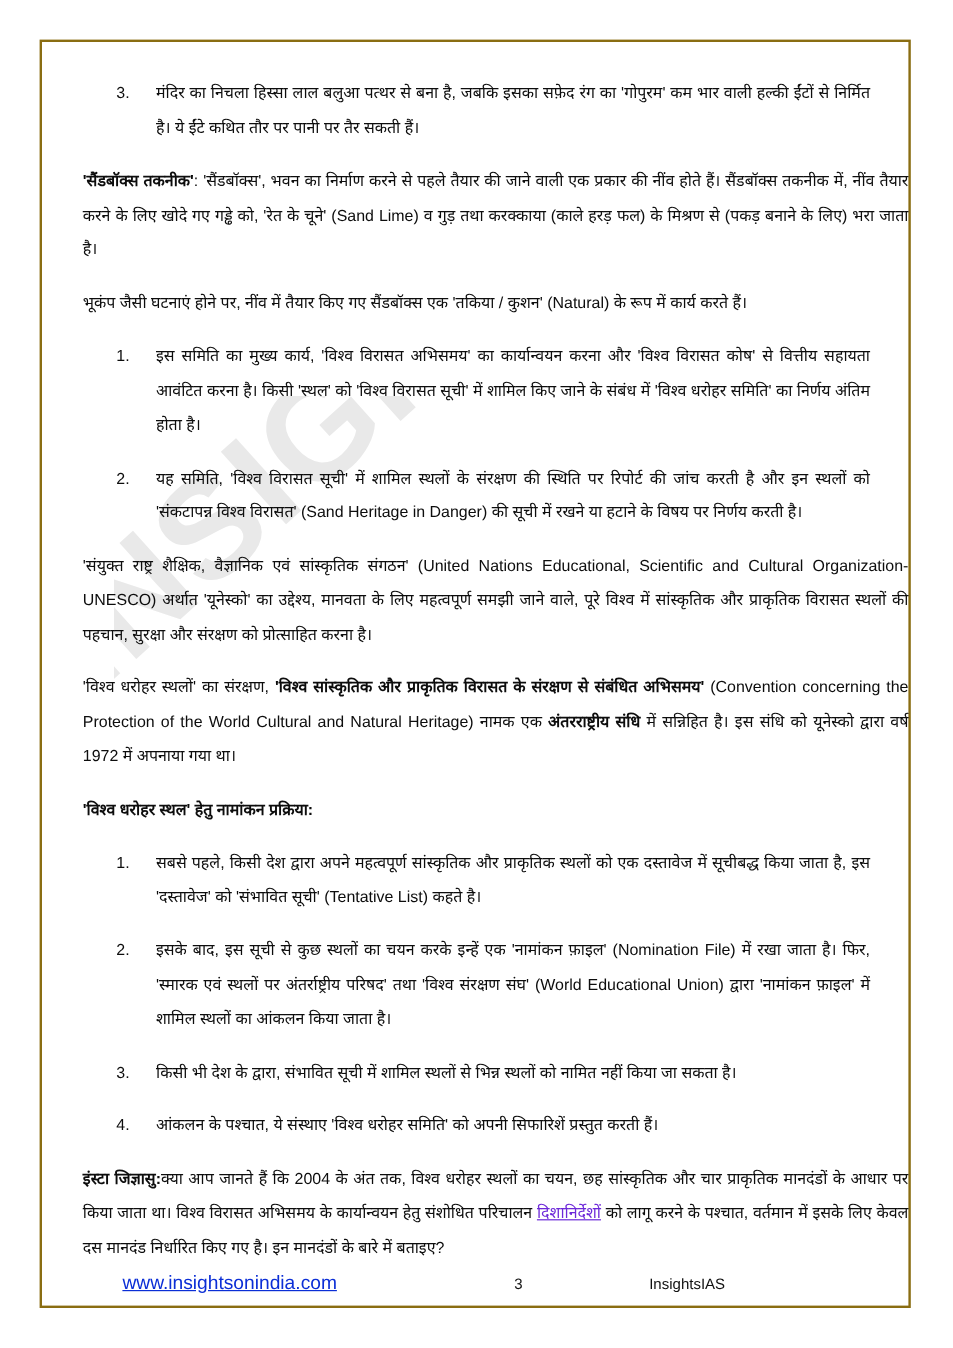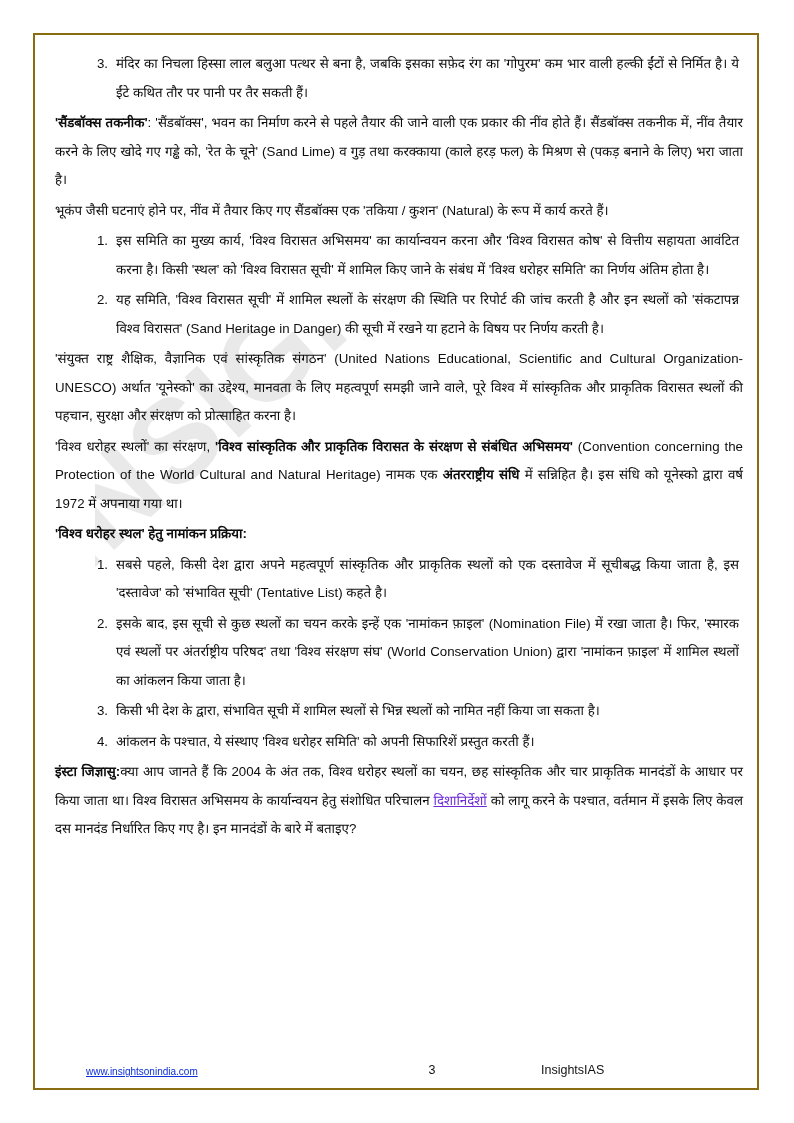--- a/index.html
+++ b/index.html
@@ -72,21 +72,21 @@
   }
 
   
   .para, .li-text, .heading {
     font-family: "Liberation Sans", "DejaVu Sans", sans-serif;
     font-size: 13.3px;
     line-height: 28.5px;
     color: #0d0d0d;
     text-align: justify;
     text-justify: inter-word;
-    margin: 2px;
+    margin: 16px;
   }
 
   .para {
     width: 688px;
   }
 
   .heading {
     font-weight: bold;
     text-align: left;
   }
@@ -139,22 +139,23 @@
     z-index: 2;
   }
   .footer-left {
     width: 290px;
     padding-left: 33px;
     box-sizing: border-box;
   }
   .footer-left a {
     color: #0b2ed6;
     text-decoration: underline;
-    font-size: 10px;
-    font-family: "Liberation Sans", "DejaVu Sans", sans-serif;
+    font-size: 16px;
+    font-family: "Liberation Sans", "DejaVu Sans", sans-serif;
+    margin-left: 16px;
   }
   .footer-center {
     flex: 1;
     text-align: center;
     font-size: 12.5px;
     color: #111;
   }
   .footer-right {
     width: 220px;
     text-align: left;
@@ -208,21 +209,21 @@
 
     <p class="heading">'विश्व धरोहर स्थल' हेतु नामांकन प्रक्रिया:</p>
 
     <ol class="num-list">
       <li>
         <span class="marker">1.</span>
         <span class="li-text">सबसे पहले, किसी देश द्वारा अपने महत्वपूर्ण सांस्कृतिक और प्राकृतिक स्थलों को एक दस्तावेज में सूचीबद्ध किया जाता है, इस 'दस्तावेज' को 'संभावित सूची' (Tentative List) कहते है।</span>
       </li>
       <li>
         <span class="marker">2.</span>
-        <span class="li-text">इसके बाद, इस सूची से कुछ स्थलों का चयन करके इन्हें एक 'नामांकन फ़ाइल' (Nomination File) में रखा जाता है। फिर, 'स्मारक एवं स्थलों पर अंतर्राष्ट्रीय परिषद' तथा 'विश्व संरक्षण संघ' (World Conservation Union) द्वारा 'नामांकन फ़ाइल' में शामिल स्थलों का आंकलन किया जाता है।</span>
+        <span class="li-text">इसके बाद, इस सूची से कुछ स्थलों का चयन करके इन्हें एक 'नामांकन फ़ाइल' (Nomination File) में रखा जाता है। फिर, 'स्मारक एवं स्थलों पर अंतर्राष्ट्रीय परिषद' तथा 'विश्व संरक्षण संघ' (World Educational Union) द्वारा 'नामांकन फ़ाइल' में शामिल स्थलों का आंकलन किया जाता है।</span>
       </li>
       <li>
         <span class="marker">3.</span>
         <span class="li-text">किसी भी देश के द्वारा, संभावित सूची में शामिल स्थलों से भिन्न स्थलों को नामित नहीं किया जा सकता है।</span>
       </li>
       <li>
         <span class="marker">4.</span>
         <span class="li-text">आंकलन के पश्चात, ये संस्थाए 'विश्व धरोहर समिति' को अपनी सिफारिशें प्रस्तुत करती हैं।</span>
       </li>
     </ol>

